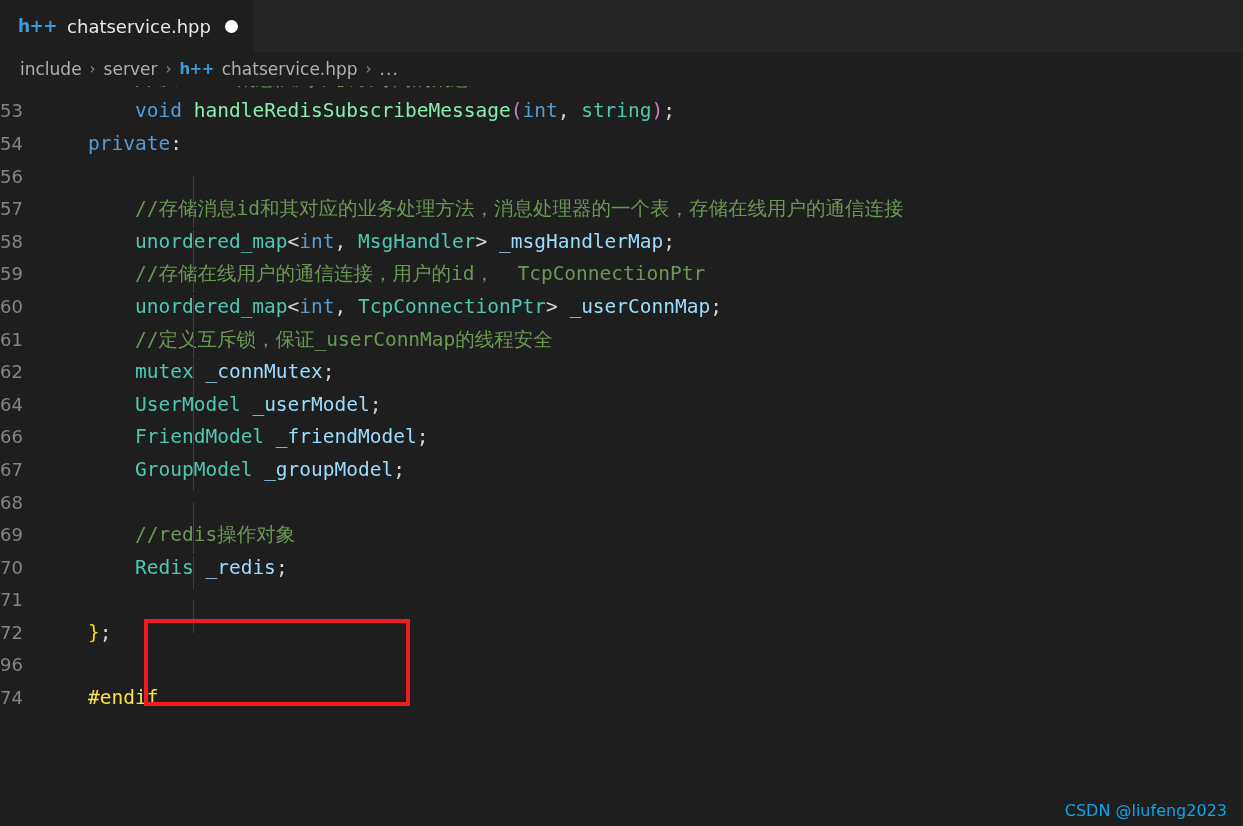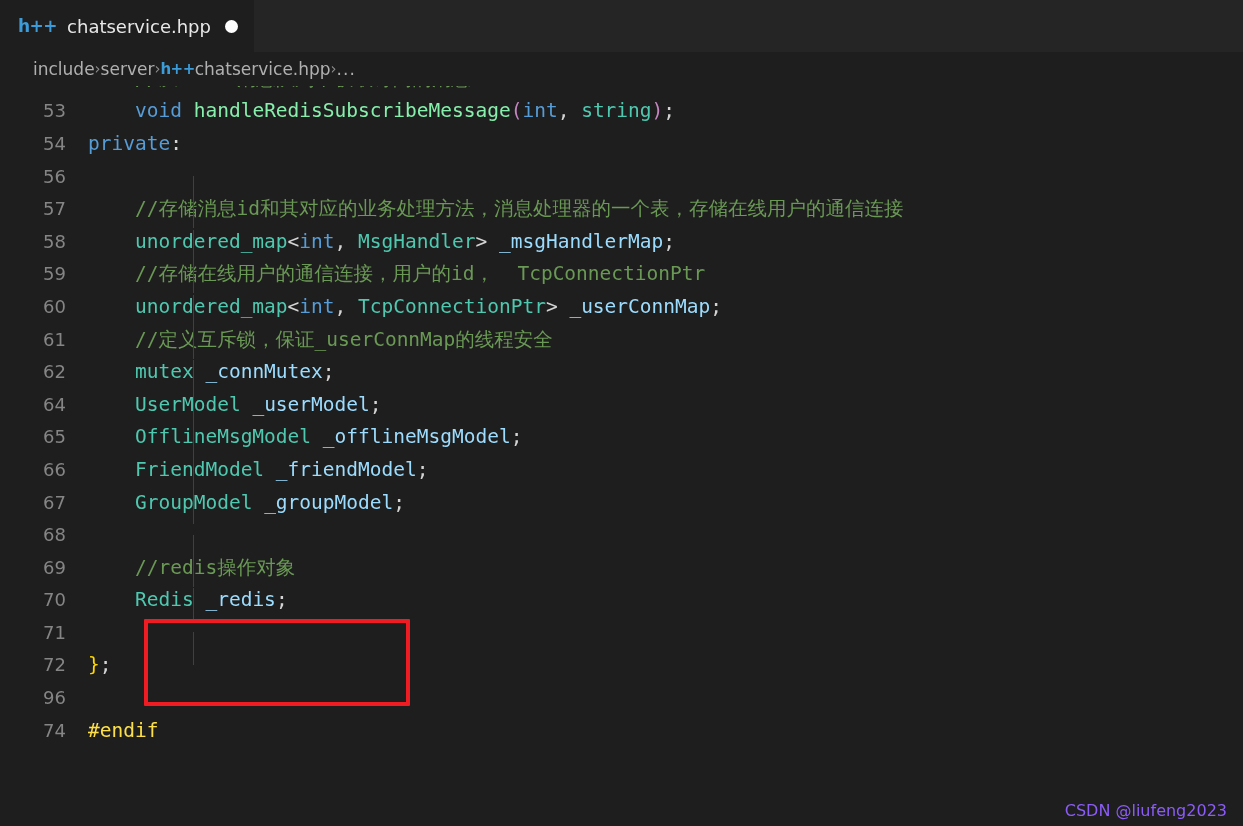--- a/index.html
+++ b/index.html
@@ -65,21 +65,22 @@
   }
   .tabbar-rest { flex: 1 1 auto; background: #252526; }
 
   
   .breadcrumbs {
     height: 34px;
     flex: 0 0 34px;
     background: #1e1e1e;
     display: flex;
     align-items: center;
-    padding-left: 33px;
+    padding-left: 20px;
+    gap: 8px;
     font-size: 17px;
     color: #a9a9a9;
     font-family: "DejaVu Sans", sans-serif;
     white-space: nowrap;
     overflow: hidden;
   }
   .crumb { color: #b0b0b0; cursor: pointer; }
   .crumb-sep { color: #8c8c8c; font-size: 15px; }
   .crumb-icon {
     color: #3b9cd9;
@@ -106,21 +107,20 @@
     height: 32.6px;
     display: flex;
     align-items: center;
     font-family: "DejaVu Sans Mono", monospace;
     font-size: 19.5px;
     white-space: pre;
   }
   .lnum {
     width: 88px;
     flex: 0 0 88px;
-    text-align: right;
     padding-right: 22px;
     color: #858585;
     font-family: "DejaVu Sans", sans-serif;
     font-size: 18px;
     user-select: none;
   }
   .ltext {
     flex: 1 1 auto;
     position: relative;
     color: #d4d4d4;
@@ -152,21 +152,21 @@
     border: 4px solid #ef1c24;
     pointer-events: none;
     border-radius: 1px;
   }
 
   
   .watermark {
     position: absolute;
     right: 16px;
     bottom: 6px;
-    color: #8b5cf6;
+    color: #0ea5e9;
     font-size: 16px;
     font-family: "DejaVu Sans", sans-serif;
     user-select: none;
   }
 </style>
 </head>
 <body>
 
 <div id="app">
 
@@ -196,21 +196,20 @@
         <div class="line"><div class="lnum">53</div><div class="ltext"><span class="c-punct">    </span><span class="c-kw">void</span><span class="c-punct"> </span><span class="c-fn">handleRedisSubscribeMessage</span><span class="c-paren">(</span><span class="c-kw">int</span><span class="c-punct">, </span><span class="c-type">string</span><span class="c-paren">)</span><span class="c-punct">;</span></div></div>
         <div class="line"><div class="lnum">54</div><div class="ltext"><span class="c-kw">private</span><span class="c-punct">:</span></div></div>
         <div class="line"><div class="lnum">56</div><div class="ltext"><span class="guide" style="top: 0px; height: 33px;"></span></div></div>
         <div class="line"><div class="lnum">57</div><div class="ltext"><span class="guide" style="top: 0px; height: 33px;"></span><span class="c-punct">    </span><span class="c-cmt">//存储消息id和其对应的业务处理方法，消息处理器的一个表，存储在线用户的通信连接</span></div></div>
         <div class="line"><div class="lnum">58</div><div class="ltext"><span class="guide" style="top: 0px; height: 33px;"></span><span class="c-punct">    </span><span class="c-type">unordered_map</span><span class="c-punct">&lt;</span><span class="c-kw">int</span><span class="c-punct">, </span><span class="c-type">MsgHandler</span><span class="c-punct">&gt; </span><span class="c-var">_msgHandlerMap</span><span class="c-punct">;</span></div></div>
         <div class="line"><div class="lnum">59</div><div class="ltext"><span class="guide" style="top: 0px; height: 33px;"></span><span class="c-punct">    </span><span class="c-cmt">//存储在线用户的通信连接，用户的id，  TcpConnectionPtr</span></div></div>
         <div class="line"><div class="lnum">60</div><div class="ltext"><span class="guide" style="top: 0px; height: 33px;"></span><span class="c-punct">    </span><span class="c-type">unordered_map</span><span class="c-punct">&lt;</span><span class="c-kw">int</span><span class="c-punct">, </span><span class="c-type">TcpConnectionPtr</span><span class="c-punct">&gt; </span><span class="c-var">_userConnMap</span><span class="c-punct">;</span></div></div>
         <div class="line"><div class="lnum">61</div><div class="ltext"><span class="guide" style="top: 0px; height: 33px;"></span><span class="c-punct">    </span><span class="c-cmt">//定义互斥锁，保证_userConnMap的线程安全</span></div></div>
         <div class="line"><div class="lnum">62</div><div class="ltext"><span class="guide" style="top: 0px; height: 33px;"></span><span class="c-punct">    </span><span class="c-type">mutex</span><span class="c-punct"> </span><span class="c-var">_connMutex</span><span class="c-punct">;</span></div></div>
         <div class="line"><div class="lnum">64</div><div class="ltext"><span class="guide" style="top: 0px; height: 33px;"></span><span class="c-punct">    </span><span class="c-type">UserModel</span><span class="c-punct"> </span><span class="c-var">_userModel</span><span class="c-punct">;</span></div></div>
-        <div class="line"><div class="lnum">65</div><div class="ltext"><span class="guide" style="top: 0px; height: 33px;"></span><span class="c-punct">    </span><span class="c-type">OfflineMsgModel</span><span class="c-punct"> </span><span class="c-var">_offlineMsgModel</span><span class="c-punct">;</span></div></div>
         <div class="line"><div class="lnum">66</div><div class="ltext"><span class="guide" style="top: 0px; height: 33px;"></span><span class="c-punct">    </span><span class="c-type">FriendModel</span><span class="c-punct"> </span><span class="c-var">_friendModel</span><span class="c-punct">;</span></div></div>
         <div class="line"><div class="lnum">67</div><div class="ltext"><span class="guide" style="top: 0px; height: 33px;"></span><span class="c-punct">    </span><span class="c-type">GroupModel</span><span class="c-punct"> </span><span class="c-var">_groupModel</span><span class="c-punct">;</span></div></div>
         <div class="line"><div class="lnum">68</div><div class="ltext"><span class="guide" style="top: 0px; height: 33px;"></span></div></div>
         <div class="line"><div class="lnum">69</div><div class="ltext"><span class="guide" style="top: 0px; height: 33px;"></span><span class="c-punct">    </span><span class="c-cmt">//redis操作对象</span></div></div>
         <div class="line"><div class="lnum">70</div><div class="ltext"><span class="guide" style="top: 0px; height: 33px;"></span><span class="c-punct">    </span><span class="c-type">Redis</span><span class="c-punct"> </span><span class="c-var">_redis</span><span class="c-punct">;</span></div></div>
         <div class="line"><div class="lnum">71</div><div class="ltext"><span class="guide" style="top: 0px; height: 33px;"></span></div></div>
         <div class="line"><div class="lnum">72</div><div class="ltext"><span class="c-brace">}</span><span class="c-punct">;</span></div></div>
         <div class="line"><div class="lnum">96</div><div class="ltext"></div></div>
         <div class="line"><div class="lnum">74</div><div class="ltext"><span class="c-pp">#endif</span></div></div>
       </div>

